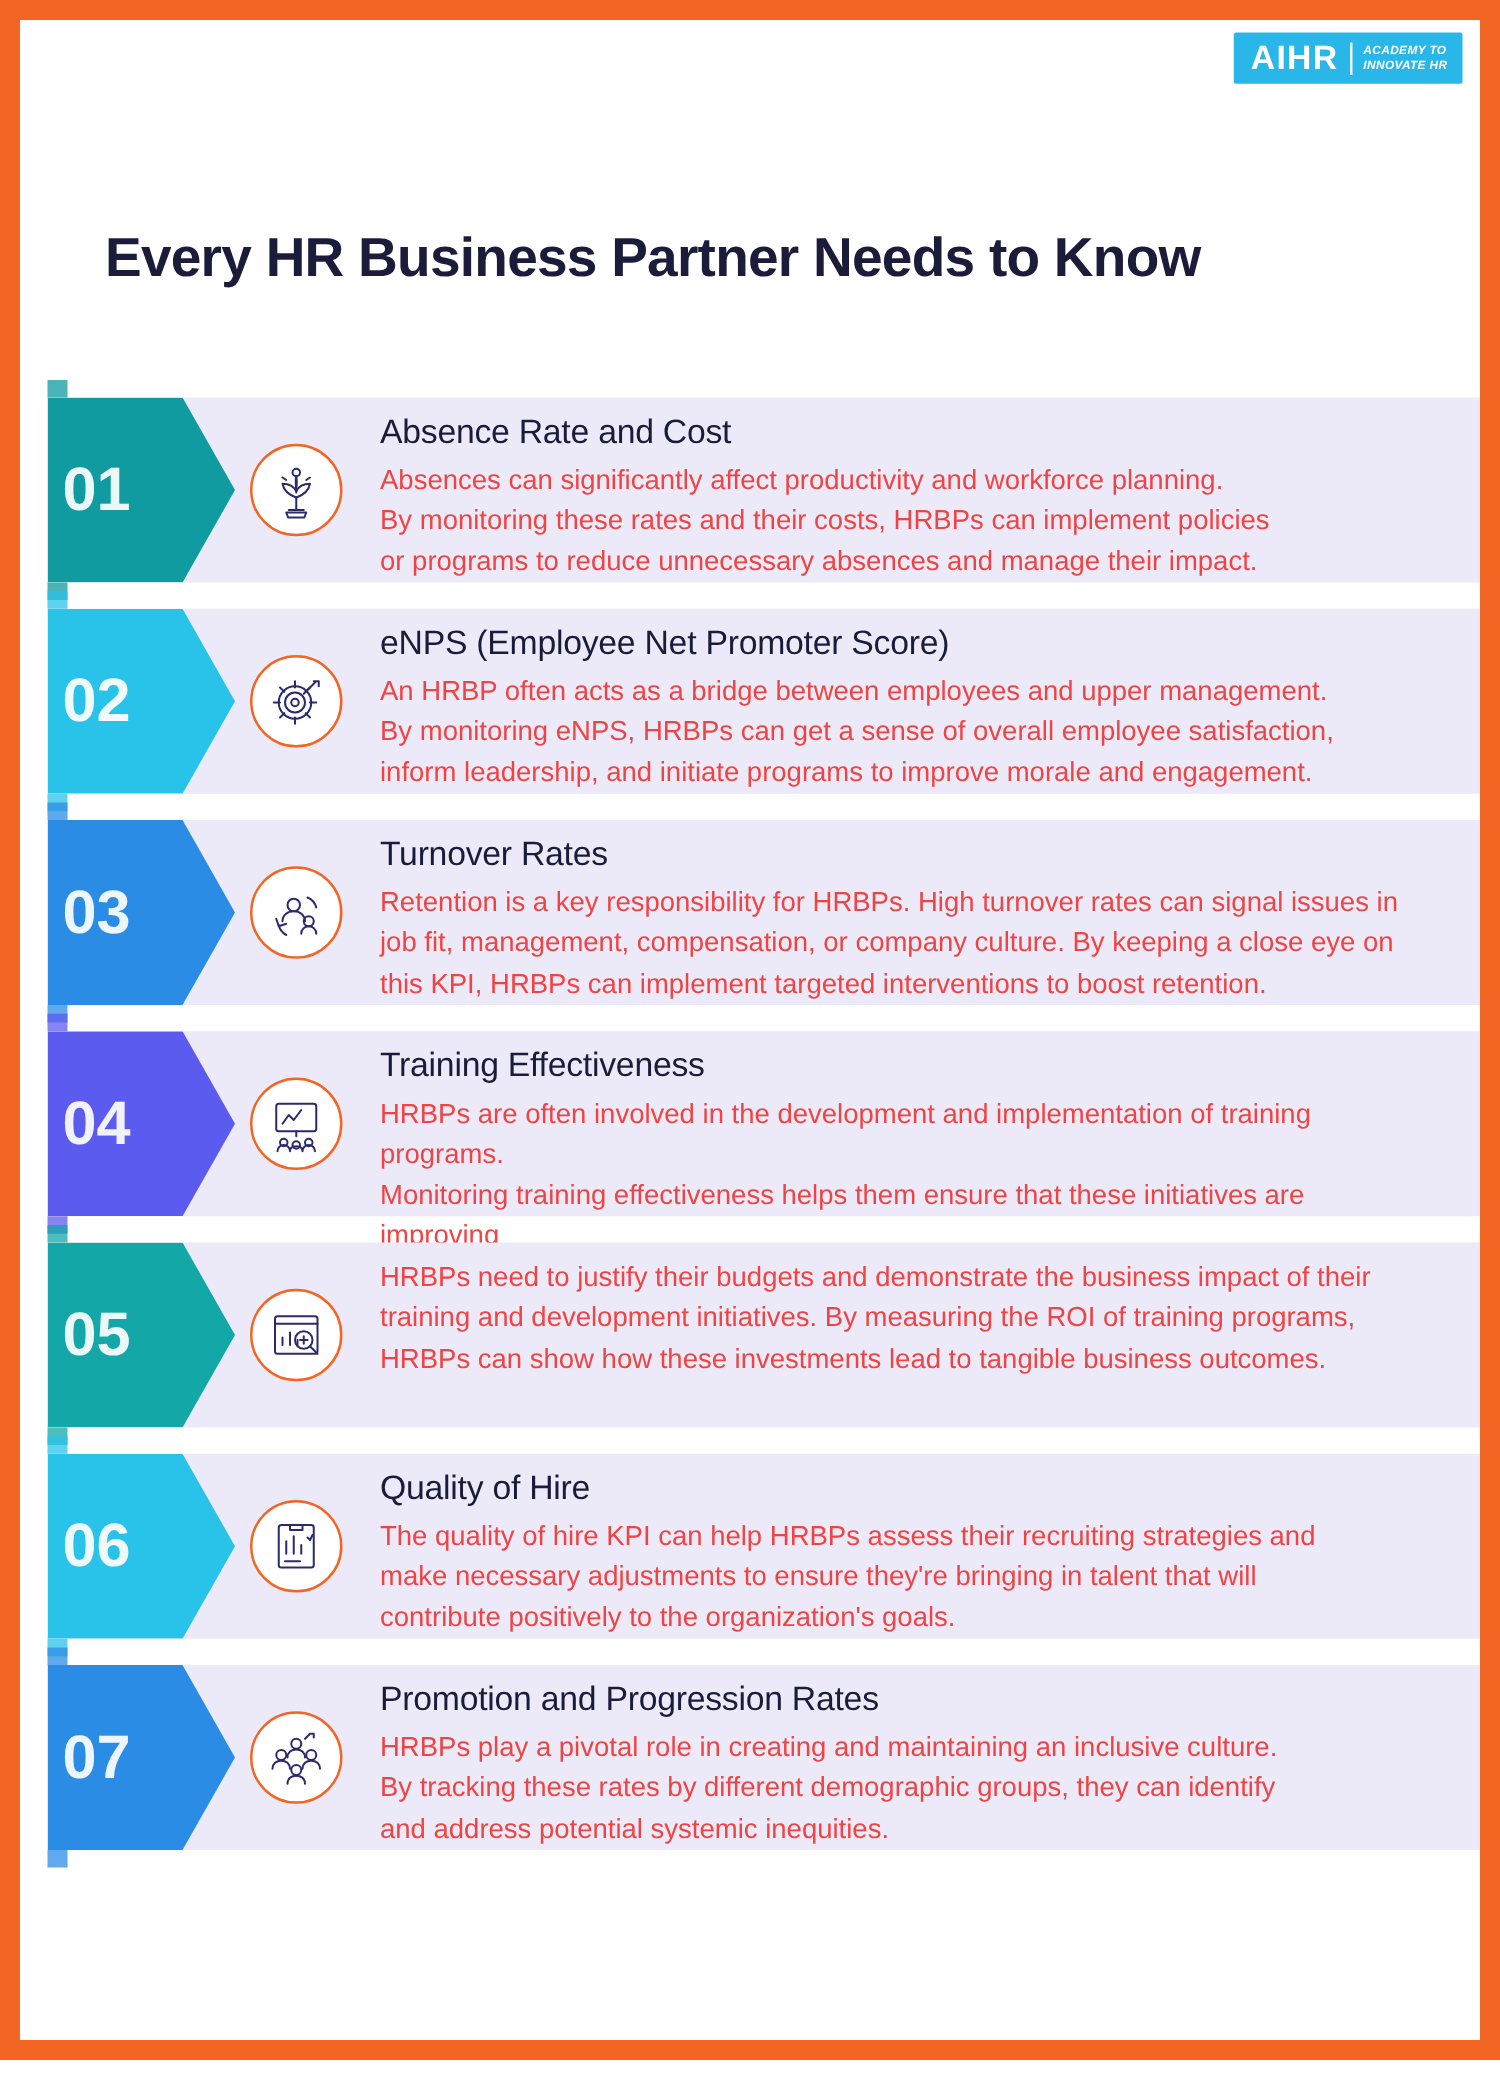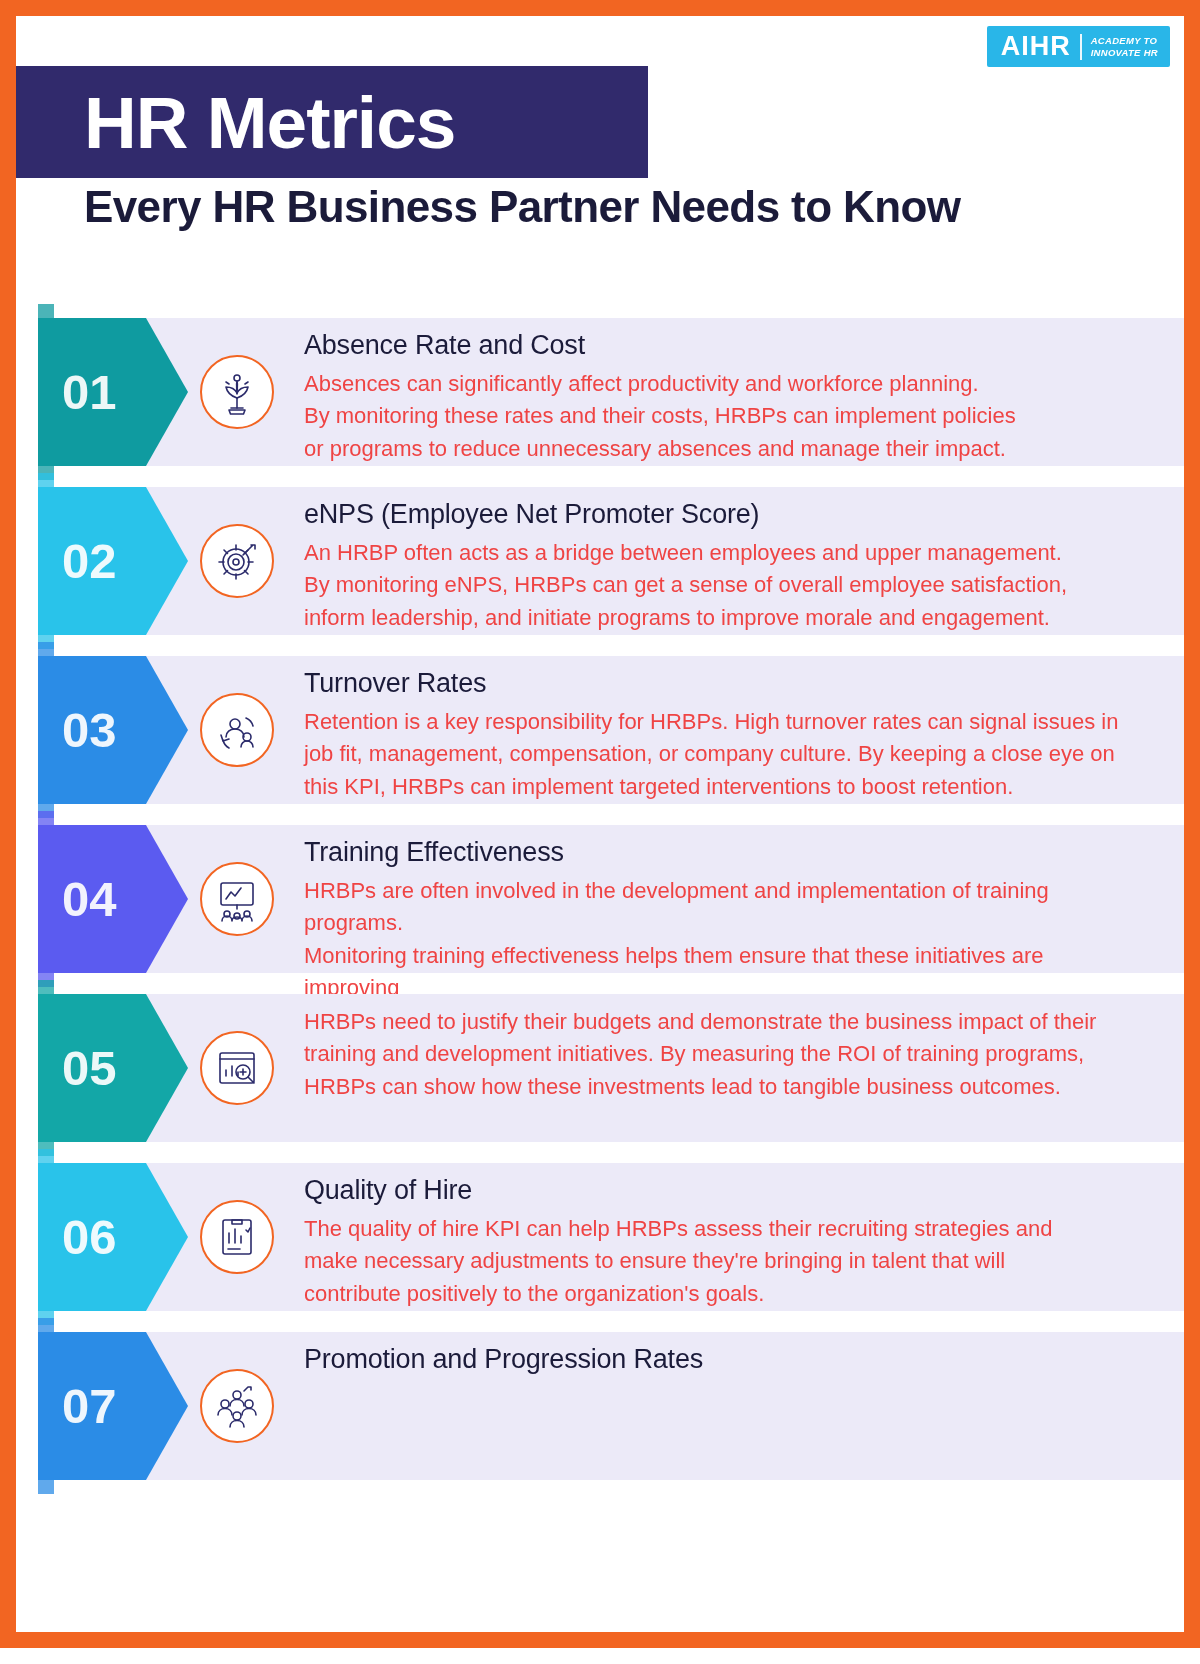--- a/index.html
+++ b/index.html
@@ -116,21 +116,21 @@
     width: 150px;
     height: 148px;
     clip-path: polygon(0 0, 108px 0, 150px 50%, 108px 100%, 0 100%);
   }
   .tab .num {
     position: relative;
     z-index: 2;
     color: #ffffff;
     font-size: 49px;
     font-weight: bold;
-    padding-left: 24px;
+    padding-left: 12px;
     opacity: .92;
   }
   .stub {
     position: absolute;
     left: 22px;
     width: 16px;
     height: 14px;
     background: #0f9ba0;
     opacity: .75;
   }
@@ -179,23 +179,20 @@
 
   <div class="logo-wrap">
     <span class="logo-main">AIHR</span>
     <span class="logo-div"></span>
     <span class="logo-sub">
       <span>ACADEMY TO</span><br>
       <span>INNOVATE HR</span>
     </span>
   </div>
 
-  <div class="title-band">
-    <h1>HR Metrics</h1>
-  </div>
   <div class="subtitle">Every HR Business Partner Needs to Know</div>
 
   <div id="rows">
       <div class="row">
         <div class="row-bg"></div>
         <div class="stub top" style="background: rgb(15, 155, 160);"></div>
         <div class="stub bot" style="background: rgb(15, 155, 160);"></div>
         <div class="tab">
           <div class="arrow" style="background: rgb(15, 155, 160);"></div>
           <div class="num">01</div>
@@ -359,16 +356,19 @@
             <path d="M5 33c0-4 3-6.5 7-6.5s7 2.5 7 6.5"></path>
             <circle cx="36" cy="22" r="4"></circle>
             <path d="M29 33c0-4 3-6.5 7-6.5s7 2.5 7 6.5"></path>
             <circle cx="24" cy="34" r="4"></circle>
             <path d="M17 45c0-4 3-6.5 7-6.5s7 2.5 7 6.5"></path>
             <path d="M31 9l4-4M35 5h3v3"></path>
           </svg>
         </div>
         <div class="content">
           <div class="row-title">Promotion and Progression Rates</div>
+          <div class="row-body">HRBPs play a pivotal role in creating and maintaining an inclusive culture.
+By tracking these rates by different demographic groups, they can identify
+and address potential systemic inequities.</div>
         </div>
       </div>
     </div>
 </div>
 
 </body></html>

